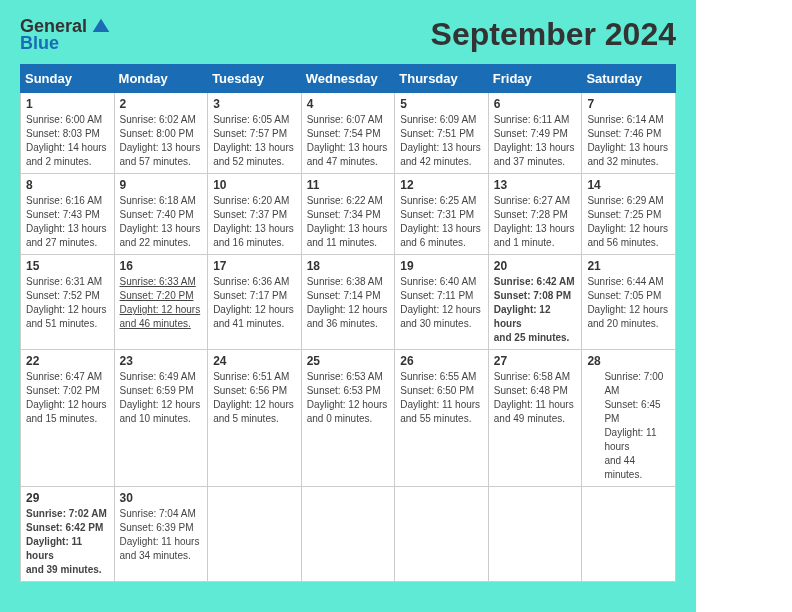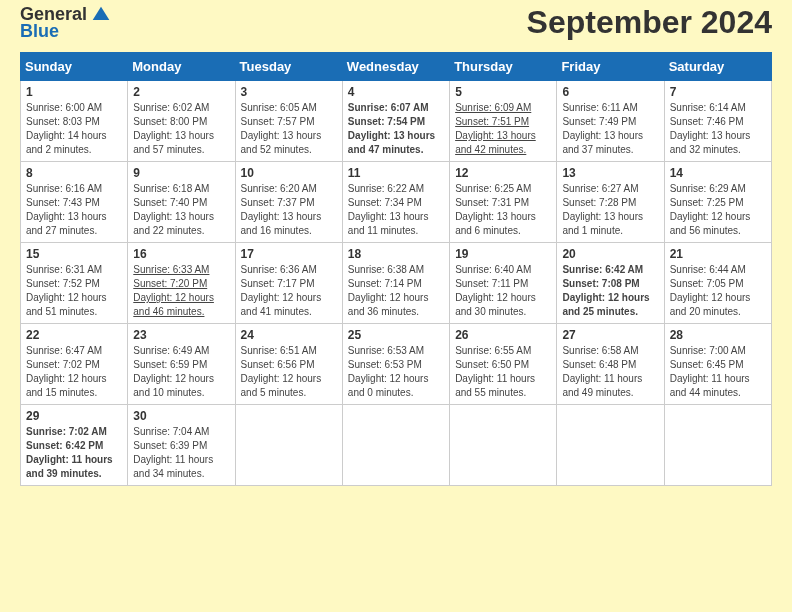--- a/index.html
+++ b/index.html
@@ -4,24 +4,24 @@
   <style>
     * { box-sizing: border-box; margin: 0; padding: 0; }
     body {
       font-family: Arial, sans-serif;
       background: #fff;
       width: 792px;
       height: 612px;
       overflow: hidden;
     }
     .page {
-      width: 792px;
+      width: 696px;
       min-height: 612px;
-      background: #fef9c3;
-      padding: 4px 20px 10px 20px;
+      background: #5eead4;
+      padding: 16px 20px 10px 20px;
     }
     .header {
       display: flex;
       justify-content: space-between;
       align-items: flex-start;
       margin-bottom: 10px;
     }
     .logo {
       display: flex;
       flex-direction: column;
@@ -150,28 +150,28 @@
           </td>
           <td>
             <div class="day-num">3</div>
             <div class="day-info" style="white-space: pre-line;">Sunrise: 6:05 AM
 Sunset: 7:57 PM
 Daylight: 13 hours
 and 52 minutes.</div>
           </td>
           <td>
             <div class="day-num">4</div>
-            <div class="day-info" style="white-space: pre-line; font-weight: bold;">Sunrise: 6:07 AM
+            <div class="day-info" style="white-space: pre-line;">Sunrise: 6:07 AM
 Sunset: 7:54 PM
 Daylight: 13 hours
 and 47 minutes.</div>
           </td>
           <td>
             <div class="day-num">5</div>
-            <div class="day-info" style="white-space: pre-line; text-decoration: underline;">Sunrise: 6:09 AM
+            <div class="day-info" style="white-space: pre-line;">Sunrise: 6:09 AM
 Sunset: 7:51 PM
 Daylight: 13 hours
 and 42 minutes.</div>
           </td>
           <td>
             <div class="day-num">6</div>
             <div class="day-info" style="white-space: pre-line;">Sunrise: 6:11 AM
 Sunset: 7:49 PM
 Daylight: 13 hours
 and 37 minutes.</div>
@@ -324,21 +324,21 @@
           </td>
           <td>
             <div class="day-num">27</div>
             <div class="day-info" style="white-space: pre-line;">Sunrise: 6:58 AM
 Sunset: 6:48 PM
 Daylight: 11 hours
 and 49 minutes.</div>
           </td>
           <td>
             <div class="day-num">28</div>
-            <div class="day-info" style="white-space: pre-line;">Sunrise: 7:00 AM
+            <div class="day-info" style="white-space: pre-line; margin-left: 17px;">Sunrise: 7:00 AM
 Sunset: 6:45 PM
 Daylight: 11 hours
 and 44 minutes.</div>
           </td>
         </tr>
         <tr class="week-row">
           <td>
             <div class="day-num">29</div>
             <div class="day-info" style="white-space: pre-line; font-weight: bold;">Sunrise: 7:02 AM
 Sunset: 6:42 PM

